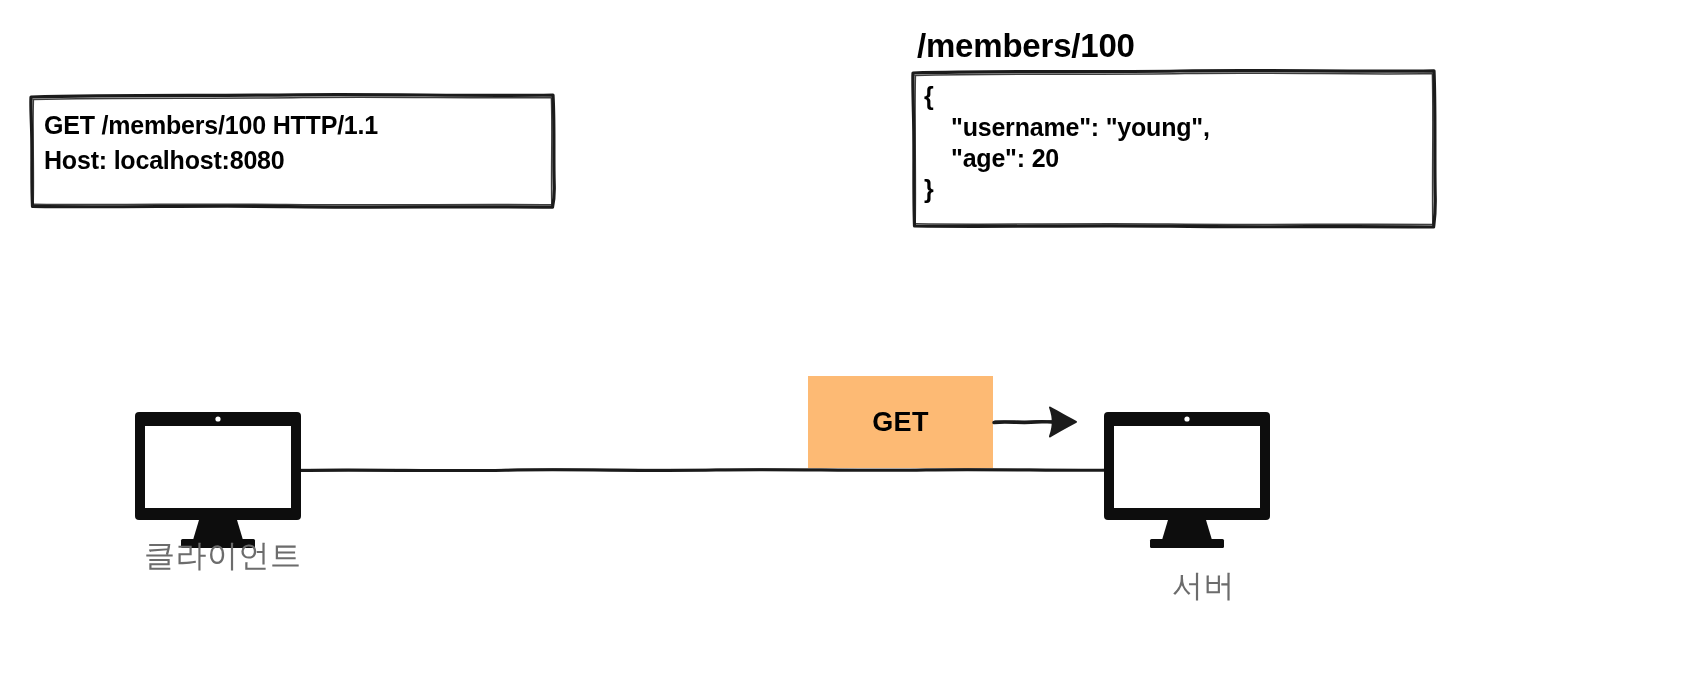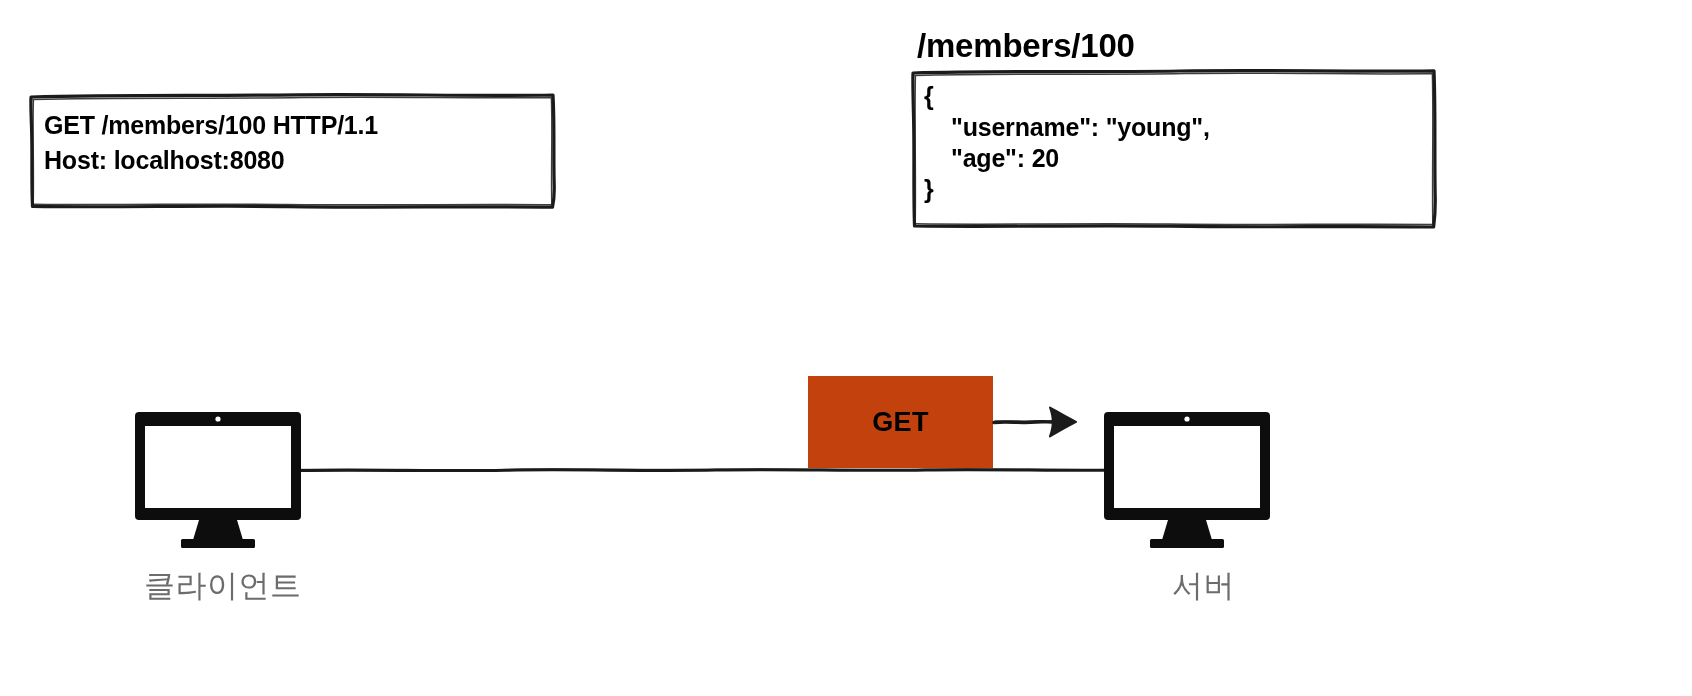--- a/index.html
+++ b/index.html
@@ -126,21 +126,21 @@
   #server-monitor { left: 1104px; top: 412px; }
 
   
   .node-label {
     position: absolute;
     font-size: 31px;
     color: #6c6c6c;
     letter-spacing: 0.5px;
     white-space: nowrap;
   }
-  #client-label { left: 144px; top: 565px; }
+  #client-label { left: 144px; top: 535px; }
   #server-label { left: 1172px; top: 565px; }
 </style>
 </head>
 <body>
 
 <div id="canvas">
 
   <div class="sketch-box" id="request-box">
     <svg class="sketch-svg" viewBox="0 0 528 118" preserveAspectRatio="none">
       <path d="M3,5 C90,2.5 180,4 270,2.8 C360,2 450,4.2 525,3 
@@ -175,21 +175,21 @@
 }</div>
   </div>
 
   <svg id="connector" viewBox="0 0 820 16" preserveAspectRatio="none">
     <path d="M0,8.6 C70,7.2 140,9.6 210,8.2 C280,6.9 350,9.4 420,8
                C490,6.8 560,9.2 630,8 C700,7 760,9 820,8.2" fill="none" stroke="#1b1b1b" stroke-width="3" stroke-linecap="round"></path>
     <path d="M4,7.4 C74,6.2 144,8.6 214,7.4 C284,6.2 354,8.4 424,7.2
                C494,6.2 564,8.2 634,7.2 C702,6.4 762,8.2 818,7.4" fill="none" stroke="#1b1b1b" stroke-width="1.4" stroke-linecap="round" opacity="0.75"></path>
   </svg>
 
-  <div id="get-badge" style="background:#c2410c;">
+  <div id="get-badge" style="background:#fdba74;">
     <span class="badge-label">GET</span>
   </div>
 
   <svg id="request-arrow" viewBox="0 0 100 48" preserveAspectRatio="none">
     <path d="M2,24.5 C16,23.2 30,25.4 44,24 C52,23.3 58,24.4 64,23.8" fill="none" stroke="#1b1b1b" stroke-width="3.4" stroke-linecap="round"></path>
     <path d="M3,23 C17,21.9 31,24 45,22.8 C53,22.2 59,23.2 64,22.8" fill="none" stroke="#1b1b1b" stroke-width="1.5" stroke-linecap="round" opacity="0.7"></path>
     <path d="M58,9.5 C66,14 74,19 84,23.8 C75,28.6 66,33.4 58,38.4
                C60.5,31 61,28 60.6,23.8 C61,19.6 60.4,16.4 58,9.5 Z" fill="#1b1b1b" stroke="#1b1b1b" stroke-width="2" stroke-linejoin="round"></path>
   </svg>
 

